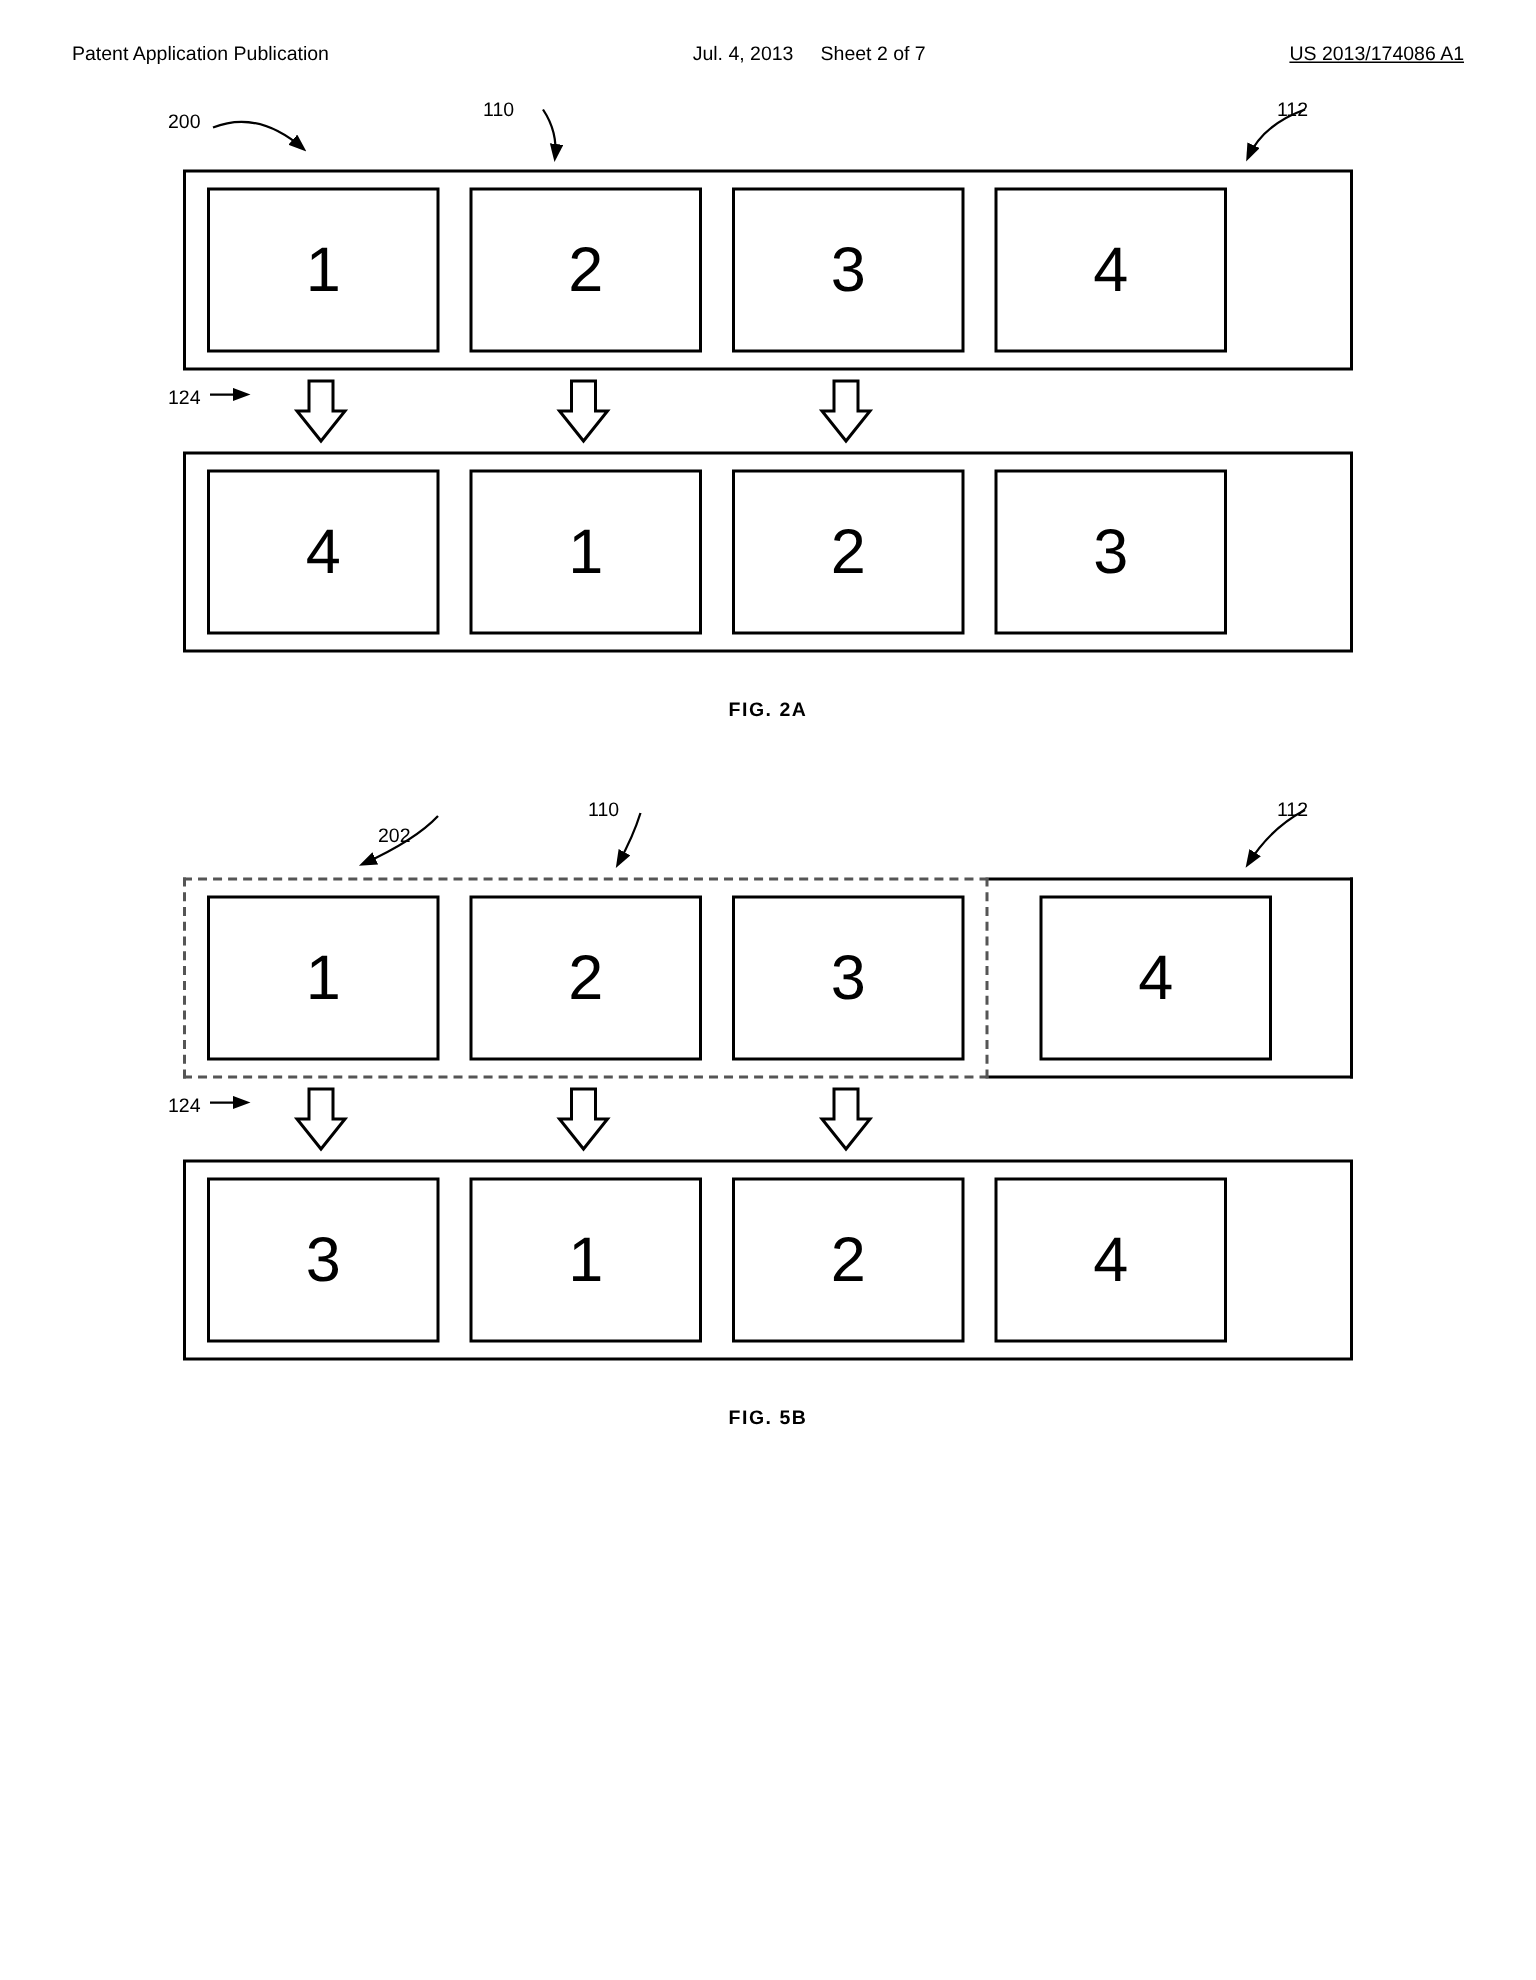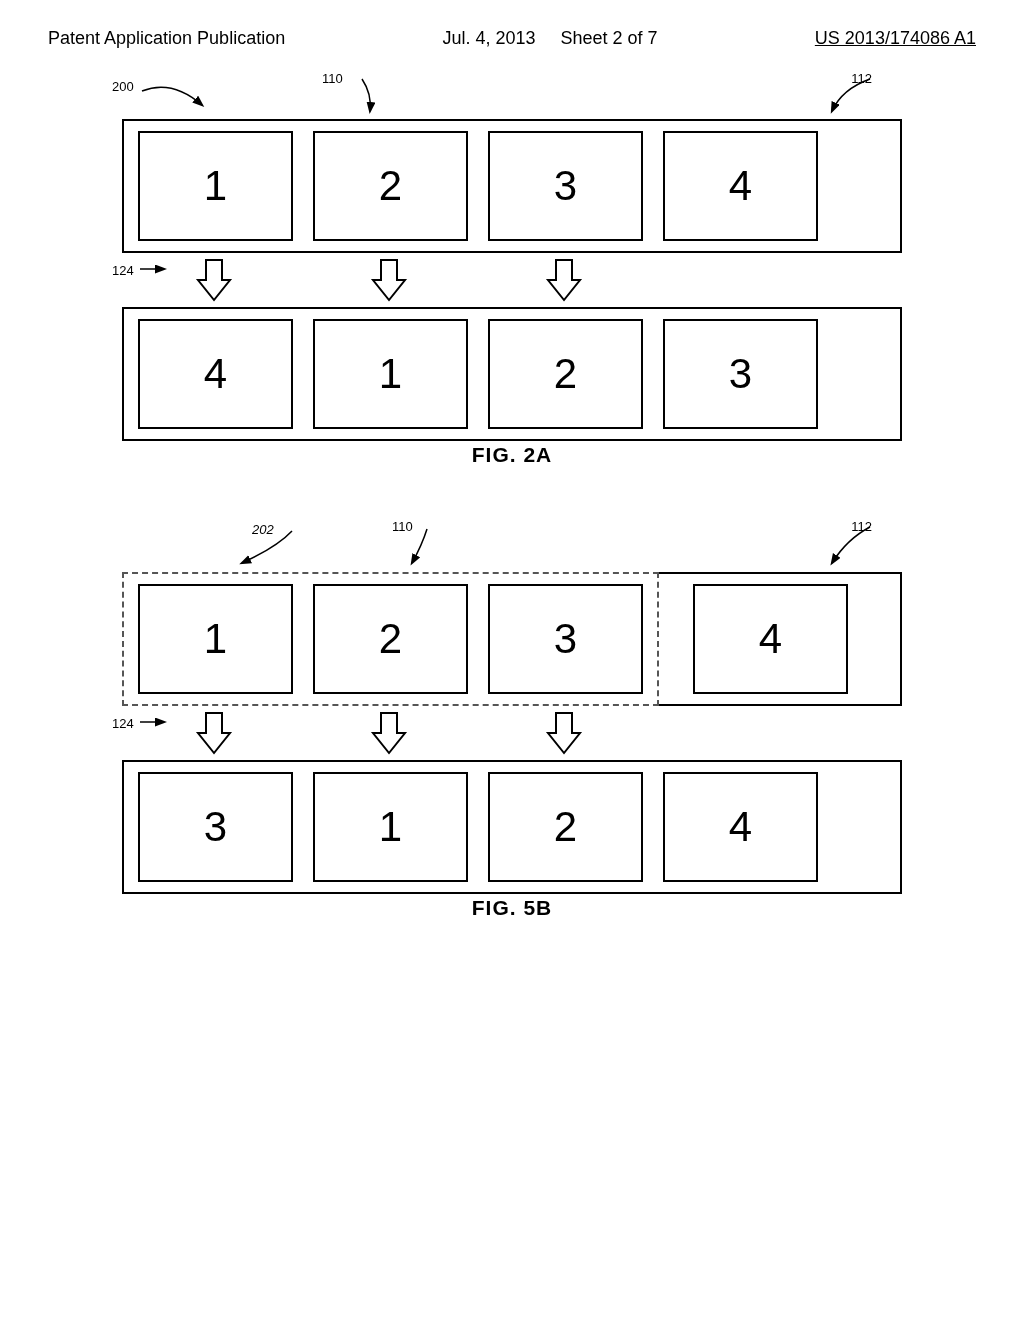--- a/index.html
+++ b/index.html
@@ -12,21 +12,21 @@
       position: relative;
       overflow-x: hidden;
     }
 
     
     .header {
       display: flex;
       justify-content: space-between;
       align-items: flex-start;
       padding: 28px 48px 0 48px;
-      font-size: 18px;
+      font-size: 13px;
       color: #000;
     }
 
     .header-left { font-weight: normal; }
     .header-center { text-align: left; }
     .header-right { text-align: right; text-decoration: underline; }
 
     
     .content {
       padding: 20px 60px;
@@ -101,24 +101,24 @@
     }
 
     
     .no-arrow {
       width: 155px;
       flex-shrink: 0;
     }
 
     
     .fig-label {
-      font-size: 21px;
+      font-size: 13px;
       font-weight: bold;
       text-align: center;
-      margin-top: 2px;
+      margin-top: 30px;
       margin-bottom: 20px;
       letter-spacing: 1px;
     }
 
     
     .annot {
       position: absolute;
       font-size: 13px;
       color: #000;
     }
@@ -272,21 +272,21 @@
       </div>
 
       <div class="fig-label">FIG. 2A</div>
     </div>
 
     <div class="figure-section">
       <div class="fig-diagram">
 
         <div style="position:relative; width:780px; height:55px;">
 
-          <span class="annot" style="left:130px; top:5px;font-style:italic;">202</span>
+          <span class="annot" style="left:130px; top:19px;">202</span>
 
           <svg style="position:absolute;top:0;left:0;width:780px;height:55px;overflow:visible;">
             <path d="M 170,14 Q 155,30 120,46" stroke="#000" stroke-width="1.5" fill="none" marker-end="url(#arr5)"></path>
             <defs>
               <marker id="arr5" markerWidth="8" markerHeight="8" refX="6" refY="3" orient="auto">
                 <path d="M0,0 L0,6 L8,3 z" fill="#000"></path>
               </marker>
             </defs>
           </svg>
 

